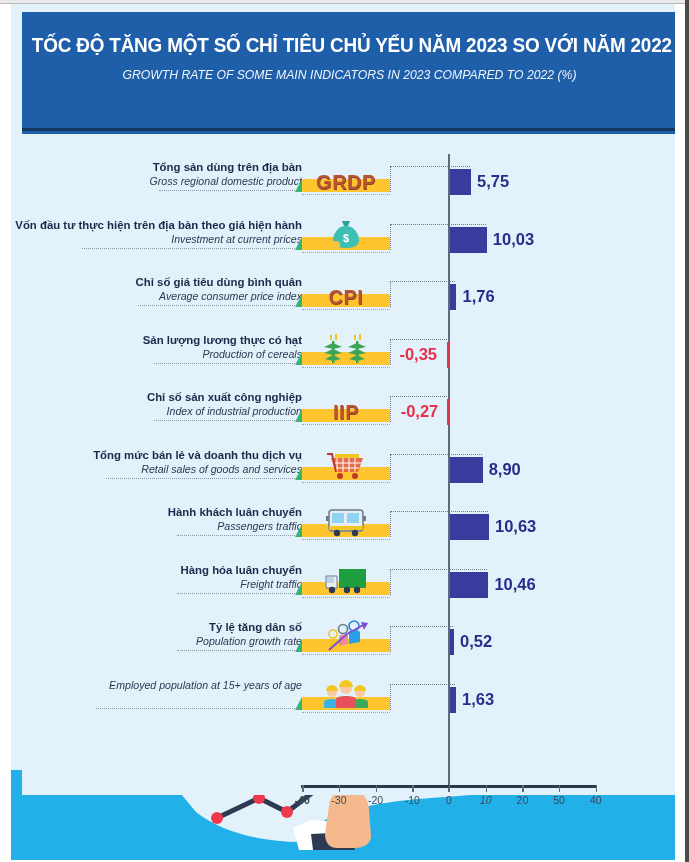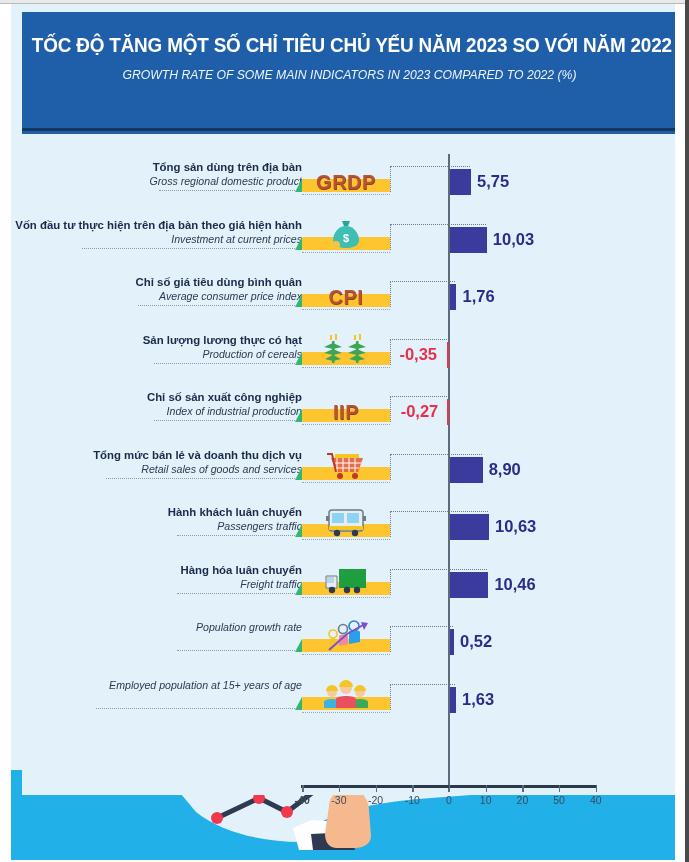--- a/index.html
+++ b/index.html
@@ -143,21 +143,21 @@
           <div class="ticklabel" style="left: 280.2px; font-weight: bold;">-40</div>
           <div class="tick" style="left: 316.9px;"></div>
           <div class="ticklabel" style="left: 316.9px; text-align: center;">-30</div>
           <div class="tick" style="left: 353.6px;"></div>
           <div class="ticklabel" style="left: 353.6px;">-20</div>
           <div class="tick" style="left: 390.3px;"></div>
           <div class="ticklabel" style="left: 390.3px;">-10</div>
           <div class="tick" style="left: 427px;"></div>
           <div class="ticklabel" style="left: 427px;">0</div>
           <div class="tick" style="left: 463.7px;"></div>
-          <div class="ticklabel" style="left: 463.7px;">10</div>
+          <div class="ticklabel" style="left: 463.7px; font-style: italic;">10</div>
           <div class="tick" style="left: 500.4px;"></div>
           <div class="ticklabel" style="left: 500.4px;">20</div>
           <div class="tick" style="left: 537.1px;"></div>
           <div class="ticklabel" style="left: 537.1px;">50</div>
           <div class="tick" style="left: 573.8px;"></div>
           <div class="ticklabel" style="left: 573.8px;">40</div>
         </div>
       <div id="rows">
           <div class="row" style="top: 19px;">
             <div class="label-wrap">
@@ -340,20 +340,21 @@
               </svg>
             </div>
             <div class="label-underline" style="width: 120px; right: 380px; top: 36px;"></div>
             <div class="leader" style="left: 368px; width: 97.3882px; top: 12px;"></div>
             <div class="leader-v" style="left: 368px; top: 12px; height: 26px;"></div>
             <div class="bar" style="left: 428px; width: 38.3882px;"></div>
             <div class="val" style="left: 472.388px;">10,46</div>
           </div>
           <div class="row" style="top: 479px;">
             <div class="label-wrap">
+              <div class="label-vi">Tỷ lệ tăng dân số</div>
               <div class="label-en">Population growth rate</div>
             </div>
             <div class="plinth" style="left: 280px; width: 88px;"></div>
             <div class="plinth-dots" style="left: 280px; width: 88px;"></div>
             <div class="icon-box" style="left: 280px; width: 88px; bottom: 20px;">
               <svg width="50" height="32" viewBox="0 0 50 32">
                 <circle cx="12" cy="14" r="4" fill="none" stroke="#f3c623" stroke-width="1.6"></circle>
                 <circle cx="22" cy="9" r="4.5" fill="none" stroke="#6b7b8c" stroke-width="1.6"></circle>
                 <circle cx="33" cy="6" r="5" fill="none" stroke="#2b7fd4" stroke-width="1.6"></circle>
                 <path d="M8 28 L8 20 C8 18 16 18 16 20 L16 26 Z" fill="#f3c623"></path>

